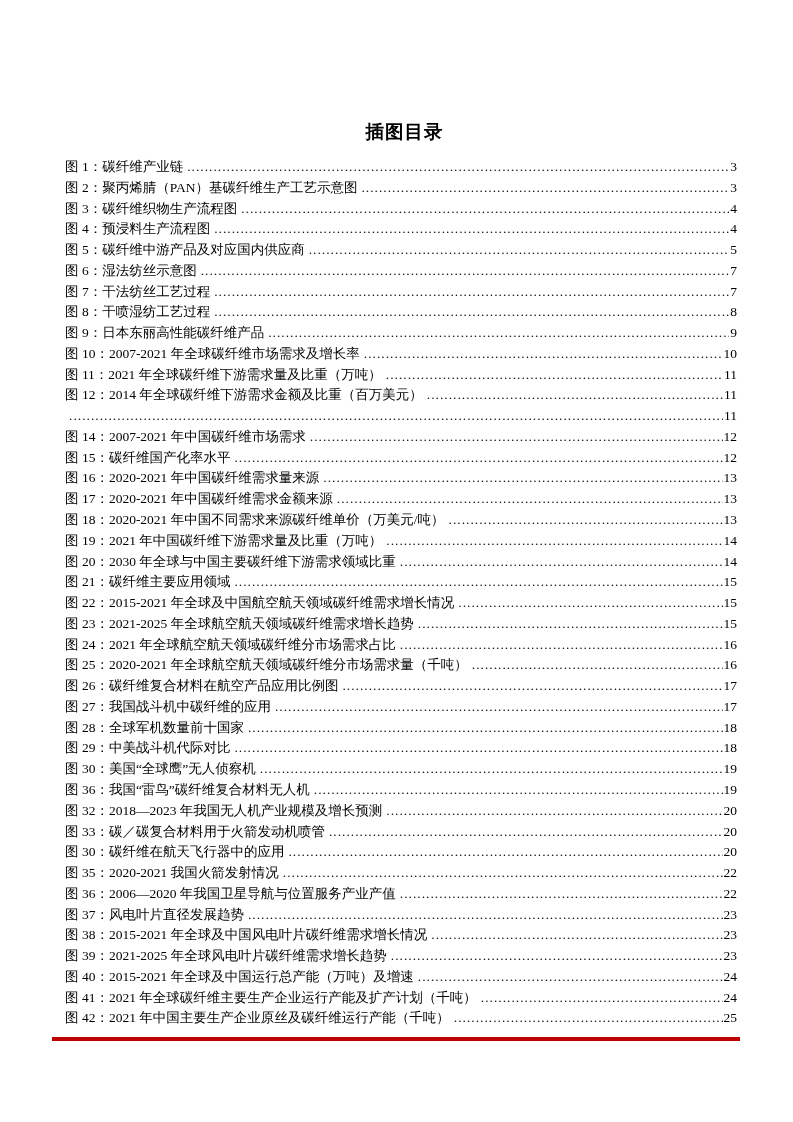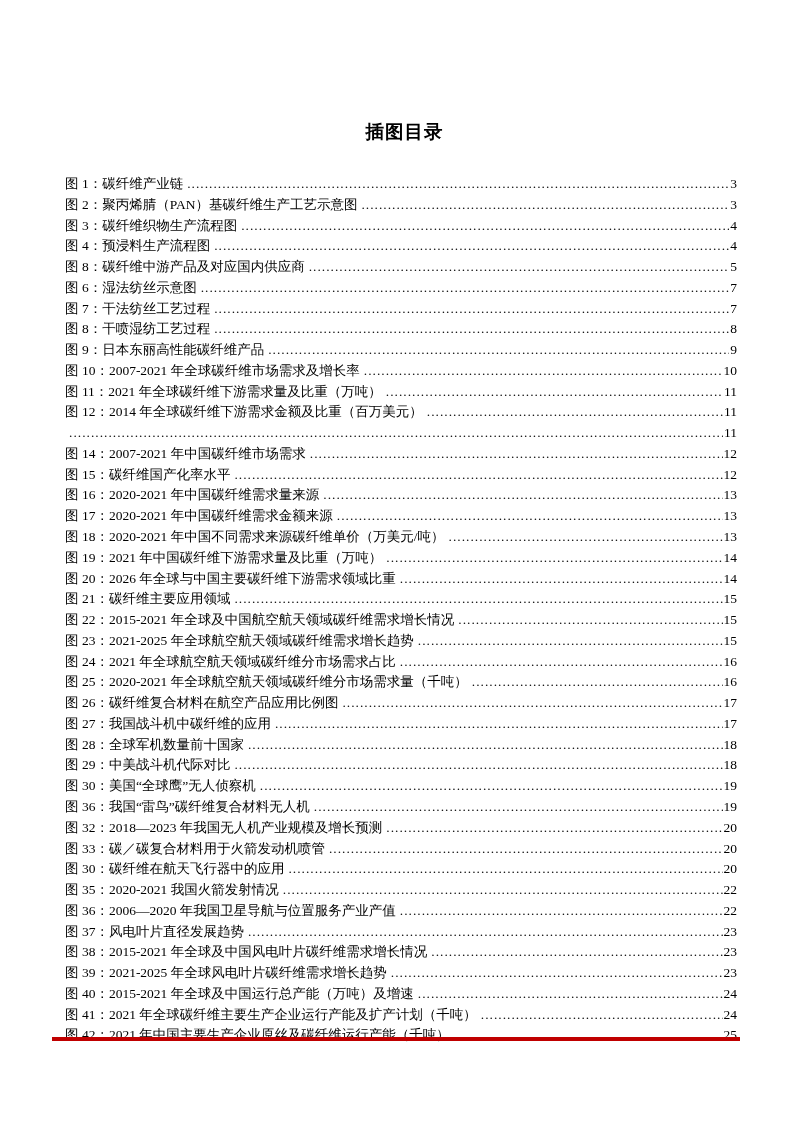--- a/index.html
+++ b/index.html
@@ -24,21 +24,21 @@
     margin: 8px;
     text-align: center;
     font-family: "Liberation Sans", "DejaVu Sans", sans-serif;
     font-size: 18.5px;
     font-weight: bold;
     color: #000000;
     letter-spacing: 1px;
   }
   .toc {
     position: absolute;
-    top: 174px;
+    top: 157px;
     left: 65px;
     width: 672px;
   }
   .toc-row {
     display: flex;
     align-items: baseline;
     height: 20.78px;
     line-height: 20.78px;
     font-size: 13.5px;
     white-space: nowrap;
@@ -94,21 +94,21 @@
     <span class="toc-page">4</span>
   </div>
 
   <div class="toc-row">
     <span class="toc-label">图 4：预浸料生产流程图</span>
     <span class="toc-dots"></span>
     <span class="toc-page">4</span>
   </div>
 
   <div class="toc-row">
-    <span class="toc-label">图 8：碳纤维中游产品及对应国内供应商</span>
+    <span class="toc-label">图 5：碳纤维中游产品及对应国内供应商</span>
     <span class="toc-dots"></span>
     <span class="toc-page">5</span>
   </div>
 
   <div class="toc-row">
     <span class="toc-label">图 6：湿法纺丝示意图</span>
     <span class="toc-dots"></span>
     <span class="toc-page">7</span>
   </div>
 
@@ -183,21 +183,21 @@
     <span class="toc-page">13</span>
   </div>
 
   <div class="toc-row">
     <span class="toc-label">图 19：2021 年中国碳纤维下游需求量及比重（万吨）</span>
     <span class="toc-dots"></span>
     <span class="toc-page">14</span>
   </div>
 
   <div class="toc-row">
-    <span class="toc-label">图 20：2026 年全球与中国主要碳纤维下游需求领域比重</span>
+    <span class="toc-label">图 20：2030 年全球与中国主要碳纤维下游需求领域比重</span>
     <span class="toc-dots"></span>
     <span class="toc-page">14</span>
   </div>
 
   <div class="toc-row">
     <span class="toc-label">图 21：碳纤维主要应用领域</span>
     <span class="toc-dots"></span>
     <span class="toc-page">15</span>
   </div>
 

